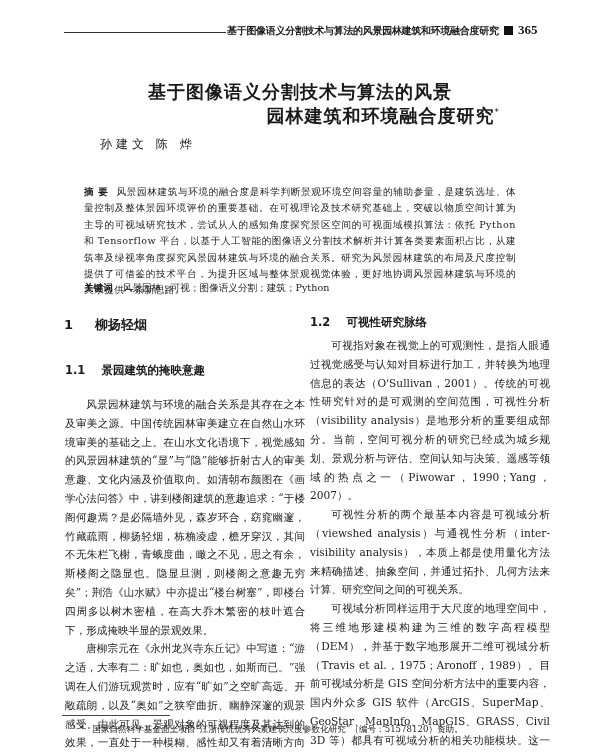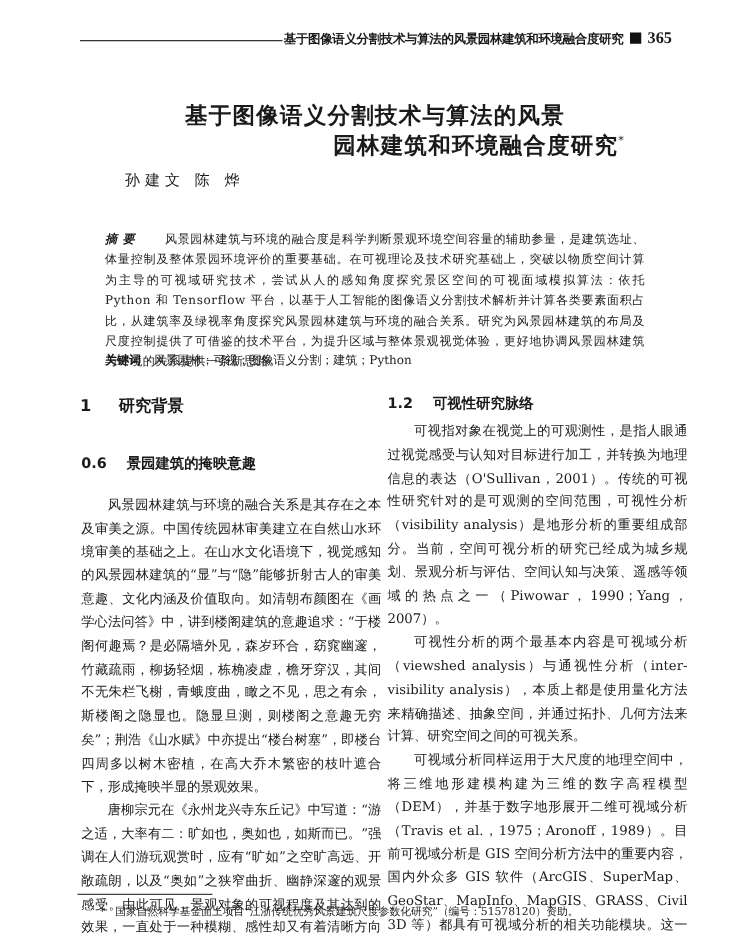--- a/index.html
+++ b/index.html
@@ -8,21 +8,21 @@
   .header-rule { position: absolute; left: 64px; top: 32px; width: 162px; height: 1px; background: #333; }
   .header-text { position: absolute; left: 227px; top: 24px; font-size: 10px; font-family: "DejaVu Sans", sans-serif; font-weight: bold; letter-spacing: -0.3px; white-space: nowrap; text-align: right; }
   .header-block { position: absolute; left: 504px; top: 26px; width: 9px; height: 9px; background: #111; }
   .header-page { position: absolute; left: 518px; top: 22px; font-size: 13px; font-weight: bold; font-family: "Liberation Serif", serif; }
   .title { position: absolute; left: 100px; width: 400px; text-align: center; font-family: "DejaVu Sans", sans-serif; font-weight: bold; font-size: 18px; letter-spacing: 1px; }
   .title.l1 { top: 80px; }
   .title.l2 { top: 104px; text-align: right; }
   .title sup { font-size: 9px; font-weight: normal; }
   .authors { position: absolute; left: 100px; top: 136px; width: 400px; font-size: 12px; letter-spacing: 4px; }
   .abstract { position: absolute; left: 84px; top: 184px; width: 432px; font-size: 9.6px; line-height: 16.4px; text-align: justify; letter-spacing: 0.5px; }
-  .abstract .lbl { font-weight: bold; font-family: "DejaVu Sans", sans-serif; margin-right: 24px; font-style: italic; }
+  .abstract .lbl { font-weight: bold; font-family: "DejaVu Sans", sans-serif; margin-right: 8px; }
   .keywords { position: absolute; left: 84px; top: 282px; width: 432px; font-size: 9.6px; }
   .keywords .lbl { font-weight: bold; font-family: "DejaVu Sans", sans-serif; margin-right: 10px; }
   .col { position: absolute; width: 240px; font-size: 10.6px; line-height: 18.8px; text-align: justify; }
   .col.left { left: 65px; top: 395px; }
   .col.right { left: 310px; top: 336px; }
   .col p { margin: 0; text-indent: 2em; }
   .h1 { position: absolute; left: 64px; top: 316px; font-family: "DejaVu Sans", sans-serif; font-weight: bold; font-size: 13px; }
   .h1 .num { margin-right: 22px; }
   .h2 { position: absolute; font-family: "DejaVu Sans", sans-serif; font-weight: bold; font-size: 11.5px; }
   .h2 .num { margin-right: 16px; text-align: center; }
@@ -45,22 +45,22 @@
 
 <div class="authors">孙建文  陈  烨</div>
 
 <div class="abstract">
   <span class="lbl">摘  要</span><span>风景园林建筑与环境的融合度是科学判断景观环境空间容量的辅助参量，是建筑选址、体量控制及整体景园环境评价的重要基础。在可视理论及技术研究基础上，突破以物质空间计算为主导的可视域研究技术，尝试从人的感知角度探究景区空间的可视面域模拟算法：依托 Python 和 Tensorflow 平台，以基于人工智能的图像语义分割技术解析并计算各类要素面积占比，从建筑率及绿视率角度探究风景园林建筑与环境的融合关系。研究为风景园林建筑的布局及尺度控制提供了可借鉴的技术平台，为提升区域与整体景观视觉体验，更好地协调风景园林建筑与环境的关系提供一条新思路。</span>
 </div>
 <div class="keywords">
   <span class="lbl">关键词</span><span>风景园林；可视；图像语义分割；建筑；Python</span>
 </div>
 
-<div class="h1"><span class="num">1</span><span>研究背景</span></div>
-<div class="h2 s11"><span class="num">0.6</span><span>景园建筑的掩映意趣</span></div>
+<div class="h1"><span class="num">1</span><span>柳扬轻烟</span></div>
+<div class="h2 s11"><span class="num">1.1</span><span>景园建筑的掩映意趣</span></div>
 <div class="h2 s12"><span class="num">1.2</span><span>可视性研究脉络</span></div>
 
 <div class="col left">
   <p>风景园林建筑与环境的融合关系是其存在之本及审美之源。中国传统园林审美建立在自然山水环境审美的基础之上。在山水文化语境下，视觉感知的风景园林建筑的“显”与“隐”能够折射古人的审美意趣、文化内涵及价值取向。如清朝布颜图在《画学心法问答》中，讲到楼阁建筑的意趣追求：“于楼阁何趣焉？是必隔墙外见，森岁环合，窈窕幽邃，竹藏疏雨，柳扬轻烟，栋桷凌虚，檐牙穿汉，其间不无朱栏飞榭，青蛾度曲，瞰之不见，思之有余，斯楼阁之隐显也。隐显旦测，则楼阁之意趣无穷矣”；荆浩《山水赋》中亦提出“楼台树塞”，即楼台四周多以树木密植，在高大乔木繁密的枝叶遮合下，形成掩映半显的景观效果。</p>
   <p>唐柳宗元在《永州龙兴寺东丘记》中写道：“游之适，大率有二：旷如也，奥如也，如斯而已。”强调在人们游玩观赏时，应有“旷如”之空旷高远、开敞疏朗，以及“奥如”之狭窄曲折、幽静深邃的观景感受。由此可见，景观对象的可视程度及其达到的效果，一直处于一种模糊、感性却又有着清晰方向的意趣追求之中。</p>
 </div>
 
 <div class="col right">
   <p>可视指对象在视觉上的可观测性，是指人眼通过视觉感受与认知对目标进行加工，并转换为地理信息的表达（O'Sullivan，2001）。传统的可视性研究针对的是可观测的空间范围，可视性分析（visibility analysis）是地形分析的重要组成部分。当前，空间可视分析的研究已经成为城乡规划、景观分析与评估、空间认知与决策、遥感等领域的热点之一（Piwowar，1990；Yang，2007）。</p>
   <p>可视性分析的两个最基本内容是可视域分析（viewshed analysis）与通视性分析（inter-visibility analysis），本质上都是使用量化方法来精确描述、抽象空间，并通过拓扑、几何方法来计算、研究空间之间的可视关系。</p>

